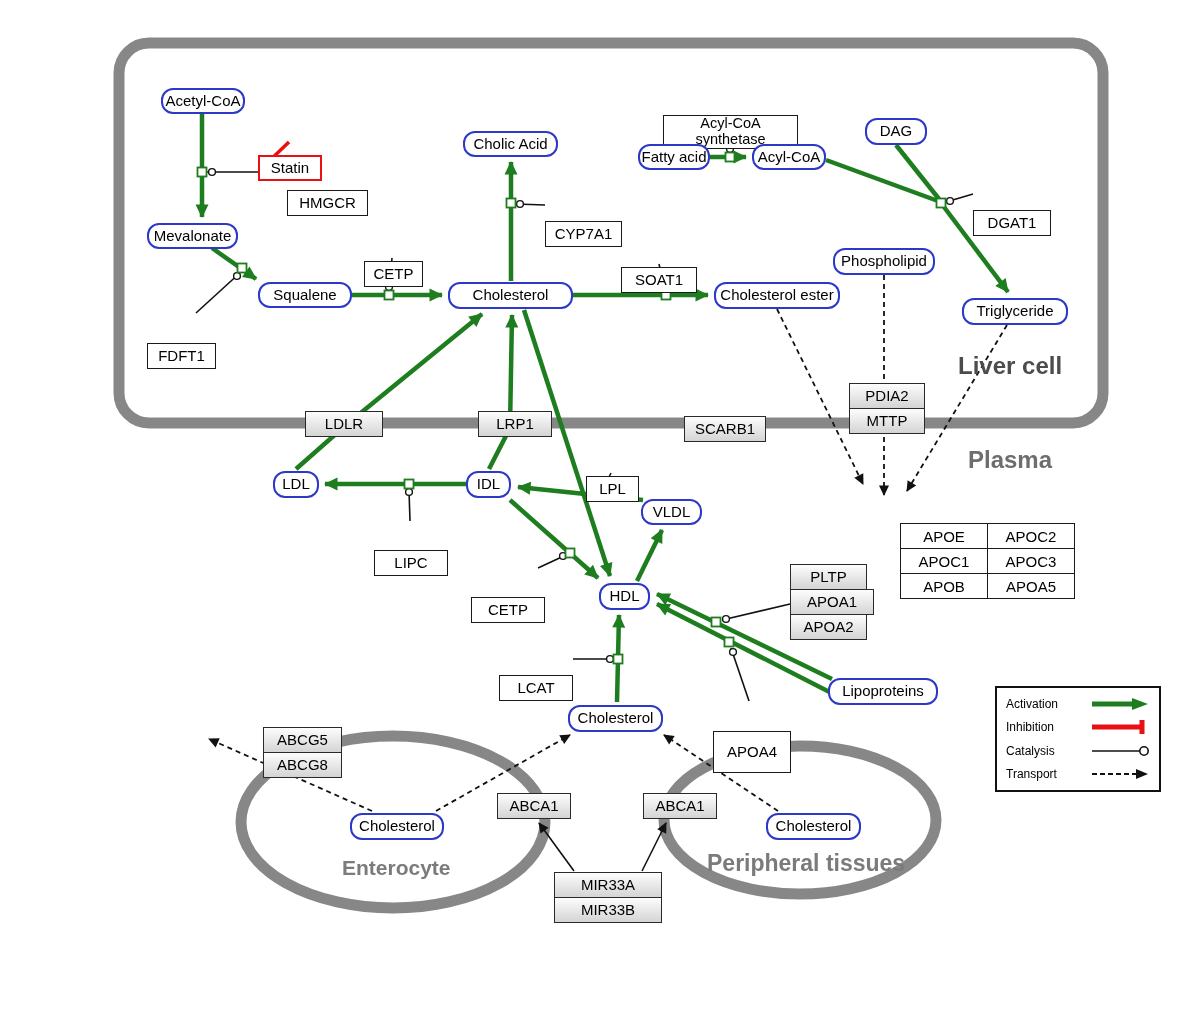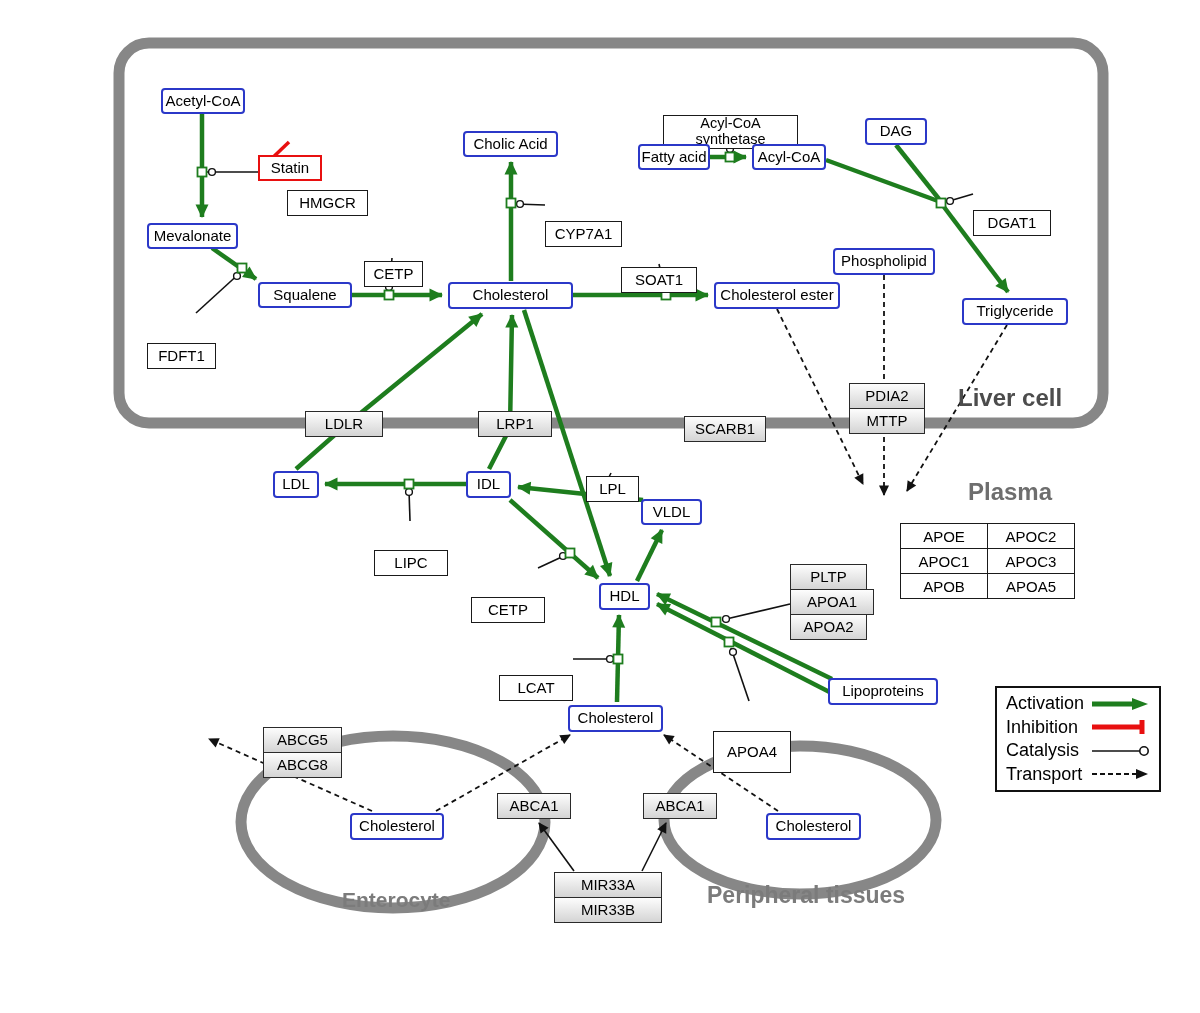--- a/index.html
+++ b/index.html
@@ -1,36 +1,36 @@
 <!DOCTYPE html>
 <html><head>
 <meta charset="utf-8">
 <style>
   html,body{margin:0;padding:0;background:#fff;}
   #canvas{position:relative;width:1200px;height:1013px;background:#fff;overflow:hidden;
           font-family:"Liberation Sans",sans-serif;}
   #edges{position:absolute;left:0;top:0;z-index:1;}
   .node{position:absolute;box-sizing:border-box;display:flex;align-items:center;justify-content:center;
         background:#fff;font-size:15px;color:#000;white-space:nowrap;line-height:1.1;z-index:3;}
-  .metab{border:2.5px solid #2b38c8;border-radius:4px;}
+  .metab{border:2.5px solid #2b38c8;border-radius:12px;}
   .enzyme{border:1.6px solid #1a1a1a;margin-top:29px;}
   .drug{border:2.5px solid #e81010;margin-top:38px;}
   .transporter{border:1.3px solid #2a2a2a;background:linear-gradient(#fdfdfd,#d4d4d4);}
   .multi{white-space:normal;text-align:center;font-size:14.5px;line-height:1.08;}
-  .region-label{position:absolute;font-weight:bold;z-index:2;margin-top:32px;}
+  .region-label{position:absolute;font-weight:bold;z-index:2;}
   #liver-label{left:958px;top:352px;font-size:24px;color:#4c4c4c;}
   #plasma-label{left:968px;top:446px;font-size:24px;color:#6e6e6e;}
   #enterocyte-label{left:342px;top:856px;font-size:21px;color:#7b7b7b;}
   #peripheral-label{left:707px;top:850px;font-size:23px;color:#7b7b7b;}
   .apo-table{position:absolute;left:900px;top:523px;border-collapse:collapse;z-index:3;}
   .apo-table td{width:84px;height:22px;border:1.4px solid #1a1a1a;background:#fff;text-align:center;font-size:15px;}
   .legend{position:absolute;left:995px;top:686px;width:166px;height:106px;border:2.5px solid #111;
           background:#fff;box-sizing:border-box;display:flex;flex-direction:column;justify-content:space-around;
           padding:4px 9px;z-index:3;}
-  .legend-row{display:flex;align-items:center;justify-content:space-between;font-size:18px;color:#000;}
+  .legend-row{display:flex;align-items:center;justify-content:space-between;font-size:12px;color:#000;}
 </style>
 </head>
 <body>
 
 <div id="canvas">
 
   <svg id="edges" width="1200" height="1013">
     <defs>
       <marker id="ga" markerUnits="userSpaceOnUse" markerWidth="18" markerHeight="16" refX="14" refY="8" orient="auto">
         <path d="M1.5,1.5 L15,8 L1.5,14.5 Z" fill="#1e7d1e"></path>

